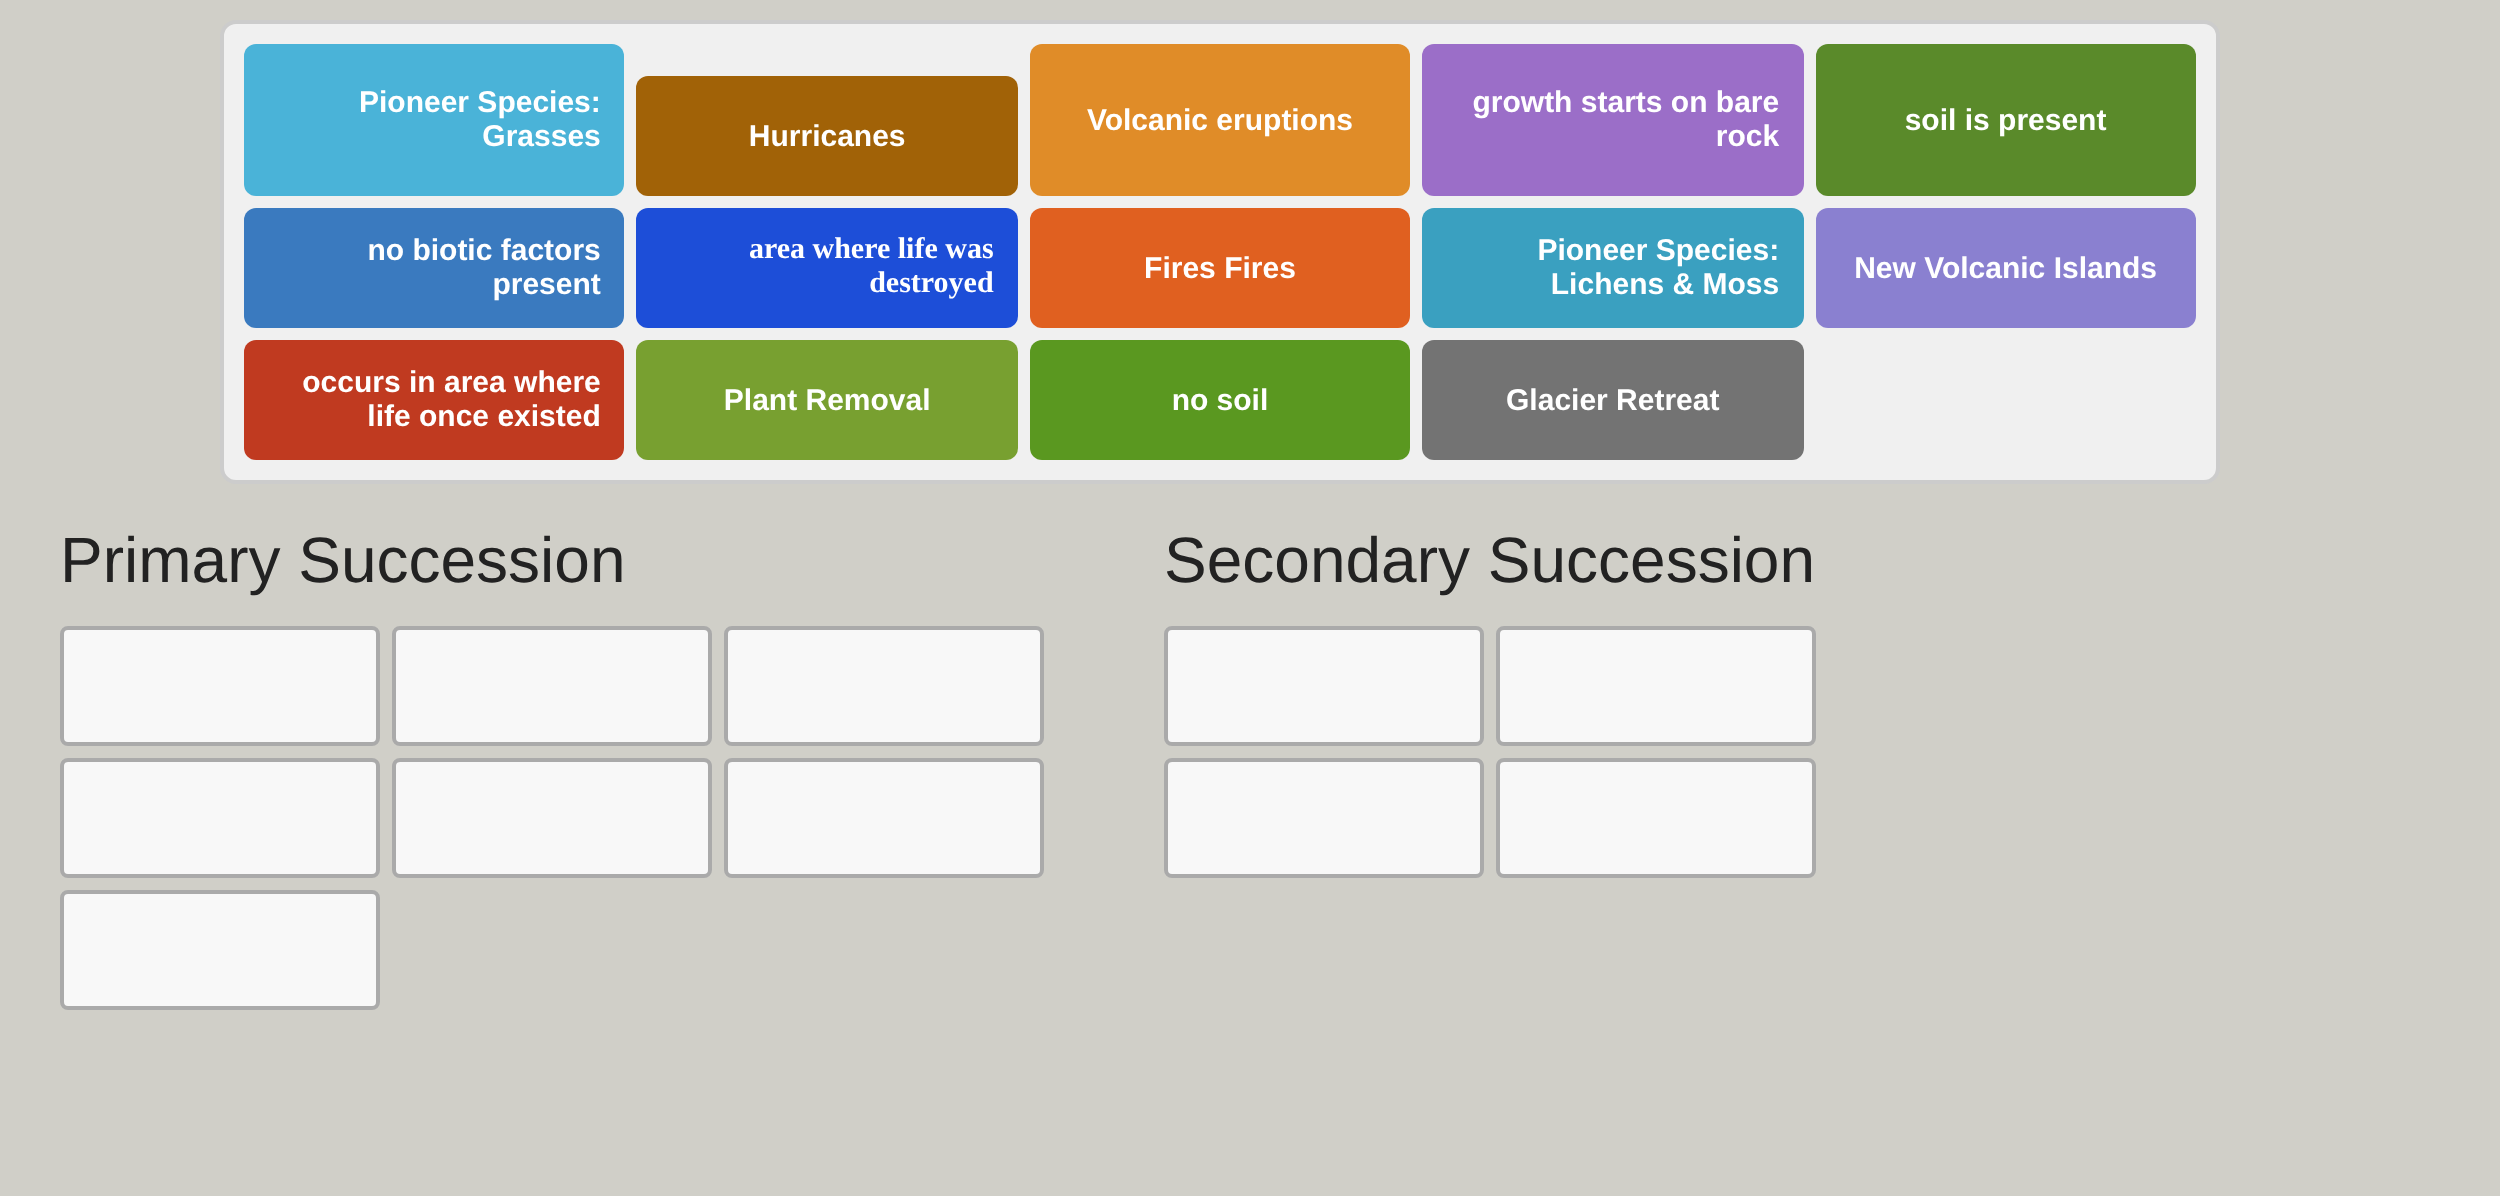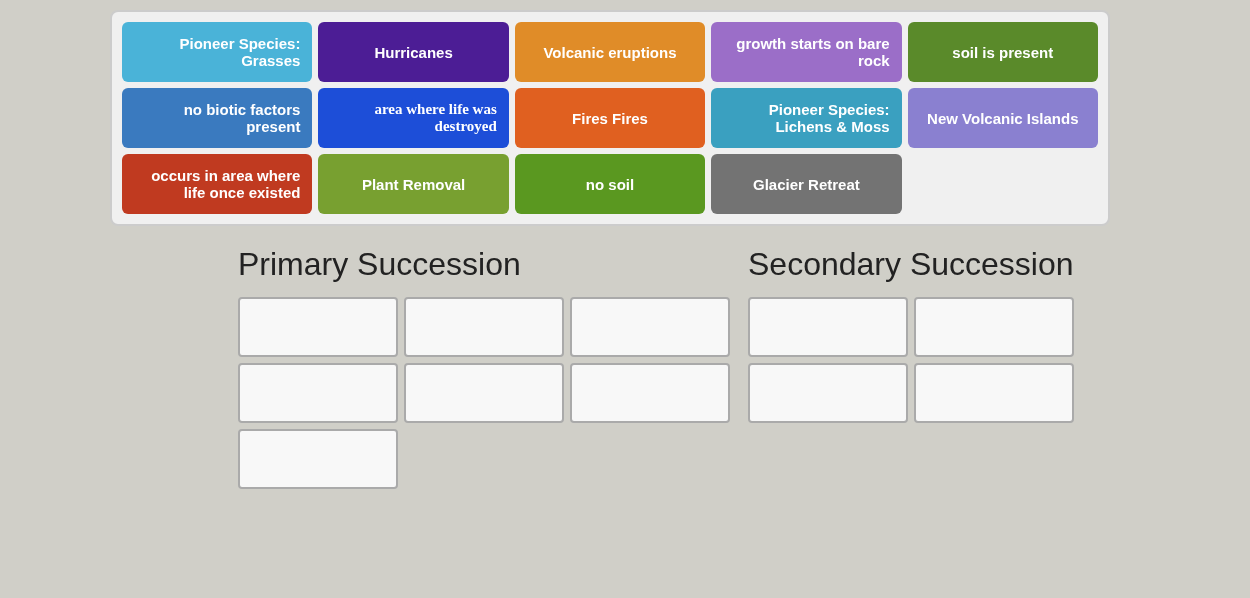--- a/index.html
+++ b/index.html
@@ -39,40 +39,39 @@
       font-weight: 600;
       color: white;
       display: flex;
       align-items: center;
       justify-content: center;
       min-height: 60px;
       cursor: grab;
     }
 
     .card-blue-light    { background: #4ab3d8; }
-    .card-orange-red    { background: #4c1d95; }
+    .card-orange-red    { background: #a16207; margin-top: 16px; }
     .card-orange-yellow { background: #e08c28; }
     .card-green-dark    { background: #5a8a2a; }
     .card-purple        { background: #9b6ec8; }
     .card-blue-mid      { background: #3a7abf; }
     .card-orange-mid    { background: #1d4ed8; font-family: Liberation Serif, serif; }
     .card-orange-fire   { background: #e06020; }
     .card-blue-teal     { background: #3aa0c0; }
     .card-purple-light  { background: #8a80d0; }
     .card-red-dark      { background: #c03a20; padding-left: 12px; }
     .card-green-olive   { background: #78a030; }
     .card-green-mid     { background: #5a9820; }
     .card-teal-mid      { background: #737373; }
 
     
     .bottom-section {
       display: flex;
-      gap: 18px;
+      gap: 60px;
       padding-left: 20px;
-      justify-content: flex-end;
     }
 
     .succession-column {
       display: flex;
       flex-direction: column;
       gap: 4px;
     }
 
     .succession-title {
       font-size: 32px;

